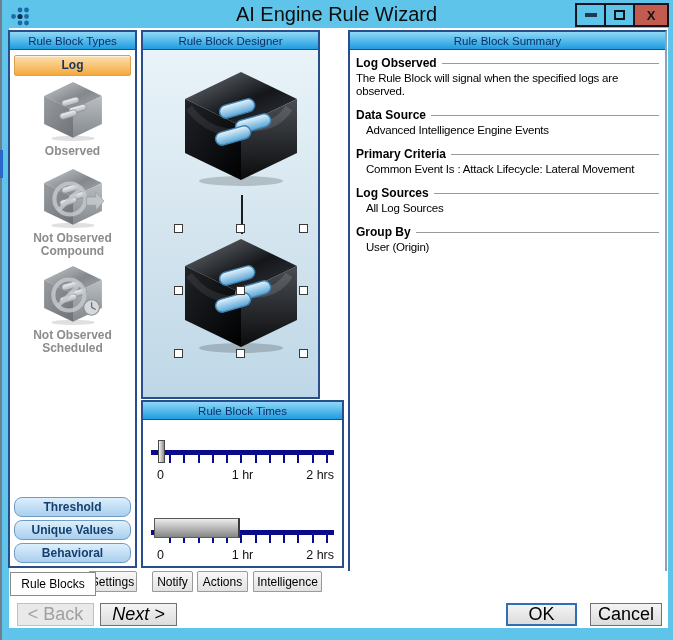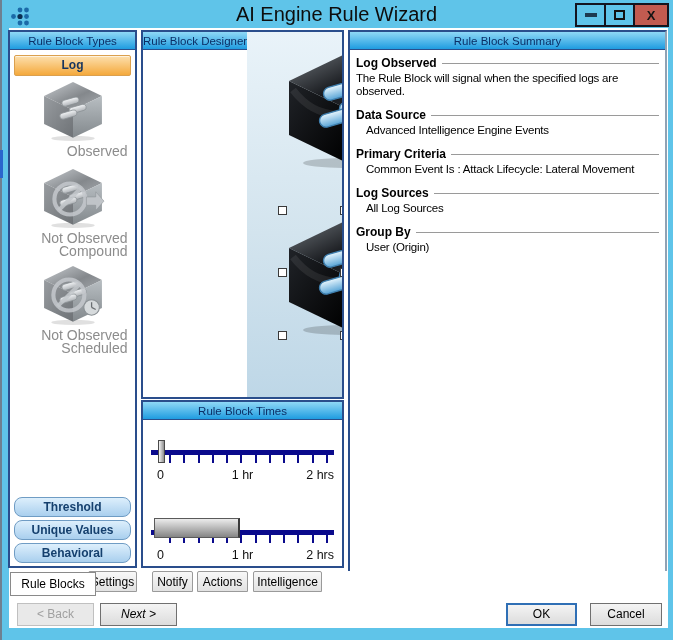--- a/index.html
+++ b/index.html
@@ -28,29 +28,29 @@
   .panel{position:absolute;background:#ffffff;border:2px solid #2a4e8c;}
   .phead{height:18px;line-height:18px;text-align:center;font-size:11.5px;color:#0b2f66;
          background:linear-gradient(#8fd8f6,#1f9ce0);border-bottom:1px solid #2a4e8c;}
 
   
   #p-types{left:8px;top:30px;width:129px;height:538px;display:flex;flex-direction:column;}
   .types-body{flex:1;display:flex;flex-direction:column;align-items:center;padding:3px 2px;}
   .log-btn{width:calc(100% - 4px);height:21px;margin:2px 0 4px;border:1px solid #dba04e;border-radius:2px;
            background:linear-gradient(#fde0ae,#f4a93c);color:#17355e;font-weight:bold;font-size:12px;
            line-height:19px;text-align:center;box-shadow:inset 0 1px 0 rgba(255,255,255,.6);}
-  .type-label{color:#8c8c8c;font-size:14px;line-height:13px;text-align:right;width:110px;margin-top:3px;}
+  .type-label{color:#8c8c8c;font-size:12px;line-height:13px;text-align:center;width:110px;margin-top:3px;font-weight:bold;}
   .cube-sm{width:66px;height:62px;display:block;}
   .spacer{flex:1;}
   .side-btn{width:calc(100% - 4px);height:20px;margin-top:3px;border:1px solid #6f9cc4;border-radius:8px;
             background:linear-gradient(#ddeffc,#a9cfee);color:#15406e;font-weight:bold;font-size:12px;
             line-height:18px;text-align:center;}
 
   
-  #p-designer{left:141px;top:30px;width:203px;height:369px;display:flex;flex-direction:row;}
+  #p-designer{left:141px;top:30px;width:179px;height:369px;display:flex;flex-direction:column;}
   .designer-body{flex:1;position:relative;background:linear-gradient(180deg,#e9f3f9 0%,#d3e4ee 55%,#bed7e7 100%);overflow:hidden;}
   .cube-big{position:absolute;width:126px;height:120px;}
   #cube-top{left:35px;top:18px;}
   #cube-sel{left:35px;top:185px;}
   .connector{position:absolute;left:98px;top:145px;width:2px;height:39px;background:#1c1c1c;}
   .handle{position:absolute;width:9px;height:9px;background:#ffffff;border:1.5px solid #3a3a3a;}
 
   
   #p-times{left:141px;top:400px;width:203px;height:168px;display:flex;flex-direction:column;gap:10px;}
   .times-body{flex:1;position:relative;background:#ffffff;}
@@ -78,21 +78,21 @@
   
   .tab{position:absolute;font-size:12px;color:#000;text-align:center;}
   .tab.active{left:10px;top:572px;width:86px;height:24px;line-height:23px;background:#ffffff;
               border:1px solid #8a8a8a;z-index:3;}
   .tab.inactive{top:571px;height:21px;line-height:20px;background:linear-gradient(#f8f8f8,#e2e2e2);
                 border:1px solid #9a9a9a;border-radius:2px 2px 0 0;}
   #tab-settings{left:88px;width:49px;} #tab-notify{left:152px;width:41px;}
   #tab-actions{left:197px;width:51px;} #tab-information{left:253px;width:69px;}
 
   
-  .btn{position:absolute;top:603px;height:23px;font-size:12px;text-align:center;line-height:21px;
+  .btn{position:absolute;top:603px;height:23px;font-size:18px;text-align:center;line-height:21px;
        background:linear-gradient(#f4f4f4,#dcdcdc);border:1px solid #707070;color:#000;}
   #btn-back{left:17px;width:77px;background:#e9e9e9;border:1px solid #c0c0c0;color:#a0a0a0;}
   #btn-next{left:100px;width:77px;font-style:italic;}
   #btn-ok{left:506px;width:71px;border:2px solid #2f6fb5;line-height:19px;}
   #btn-cancel{left:590px;width:72px;}
   .hidden-defs{position:absolute;width:0;height:0;overflow:hidden;}
 </style>
 </head>
 <body>
 

